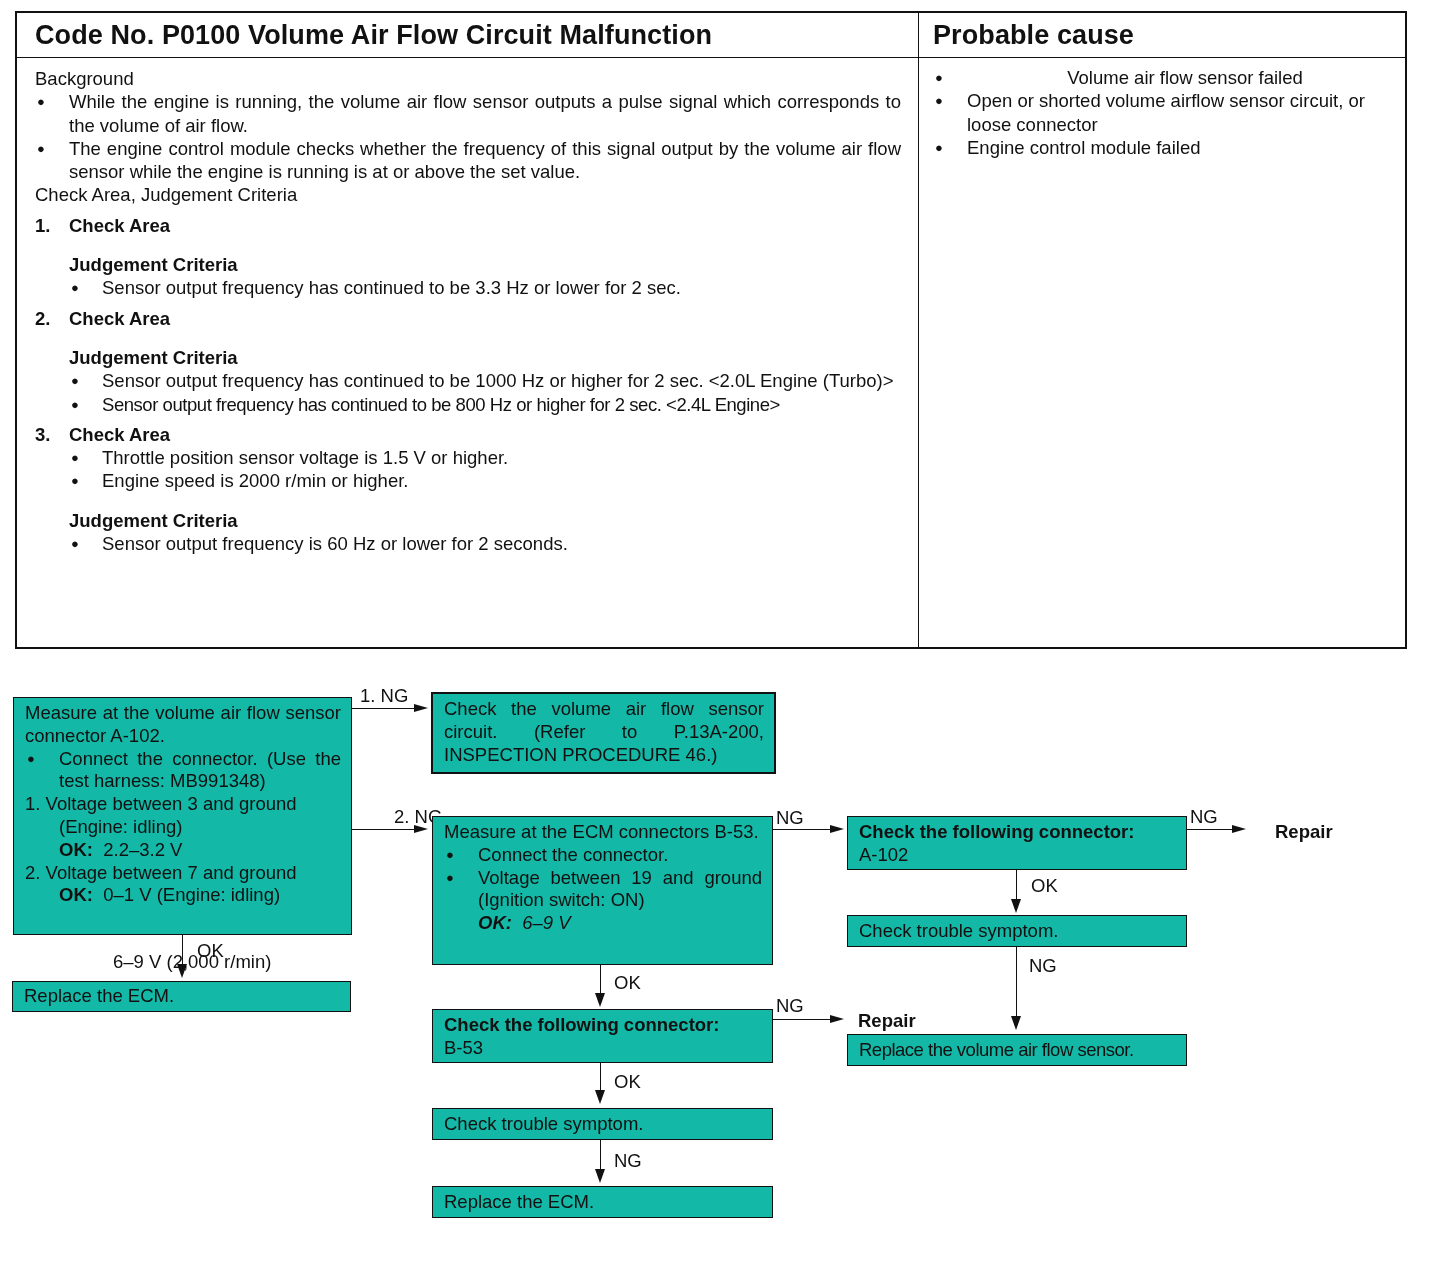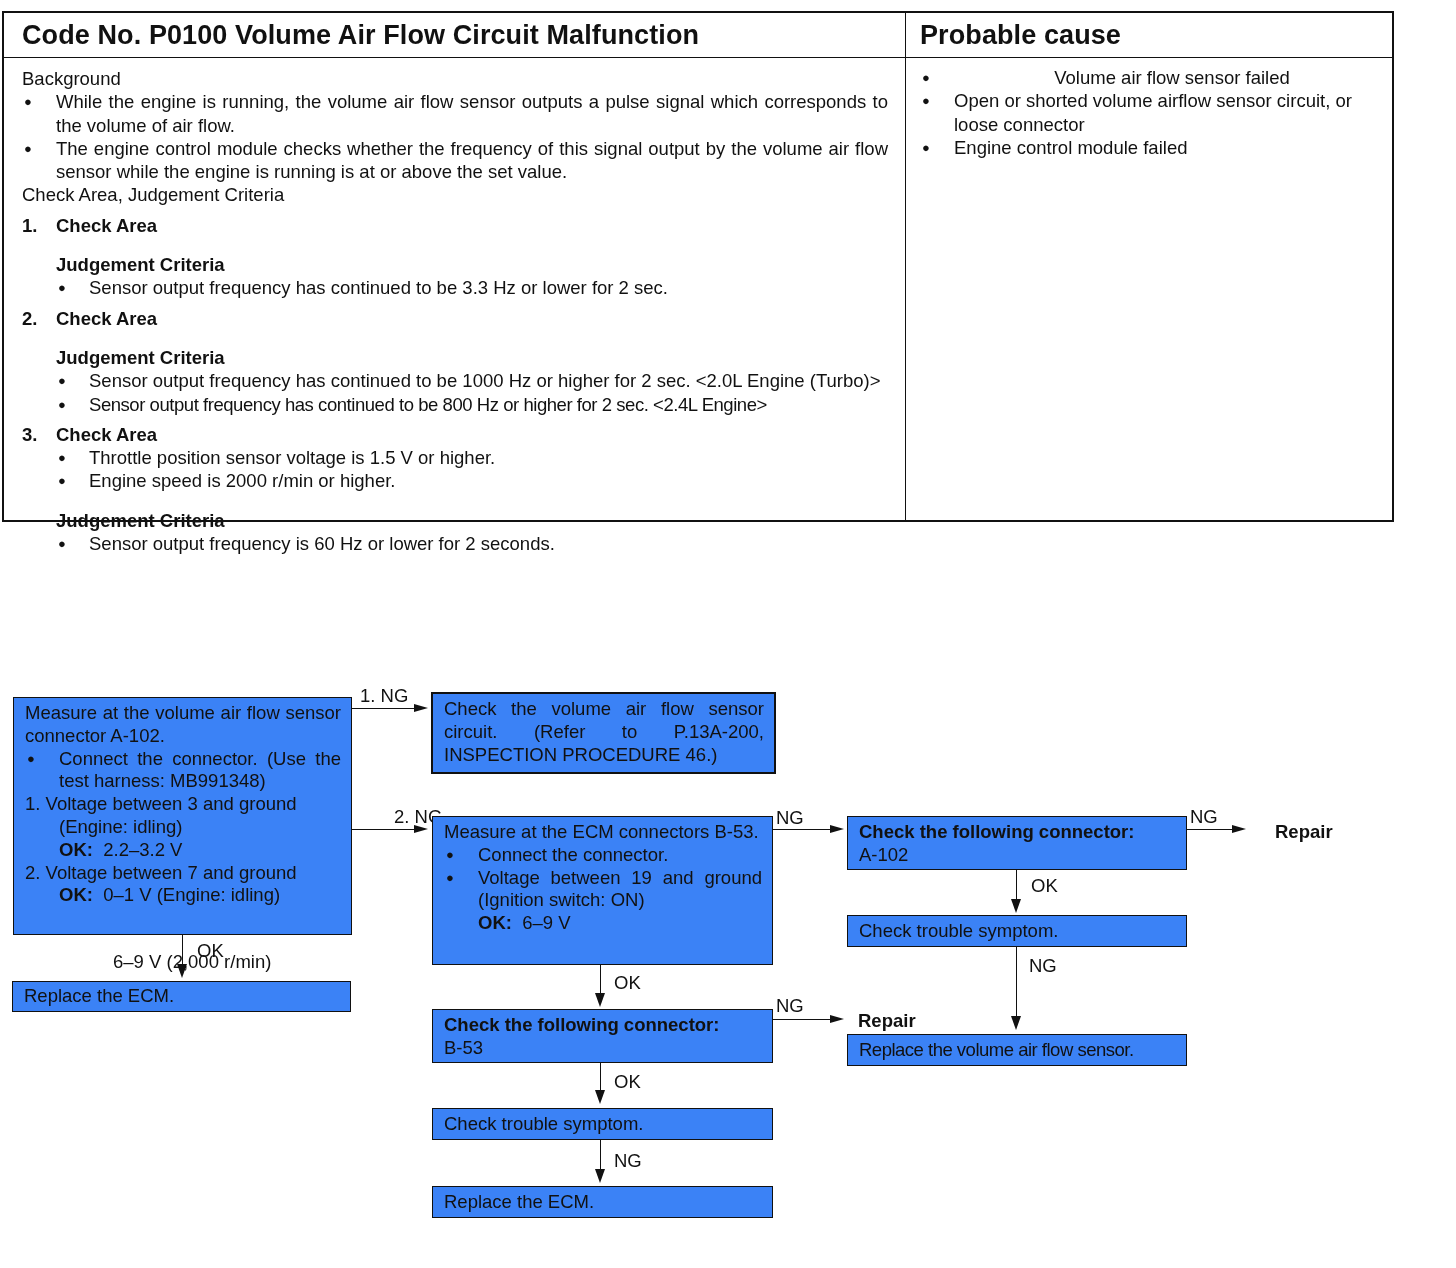--- a/index.html
+++ b/index.html
@@ -1,36 +1,36 @@
 <!DOCTYPE html>
 <html><head>
 <meta charset="utf-8">
 <style>
   html, body { margin:0; padding:0; background:#ffffff; }
   body { width:1456px; height:1268px; position:relative; overflow:hidden;
          font-family:"Liberation Sans", sans-serif; color:#111; }
 
   
-  .tbl { position:absolute; left:2px; top:11px; width:1392px; height:511px;
+  .tbl { position:absolute; left:15px; top:11px; width:1392px; height:638px;
          border:2px solid #111; box-sizing:border-box; }
   .tbl .vline { position:absolute; left:901px; top:0; bottom:0; border-left:1.5px solid #111; }
   .tbl .hline { position:absolute; left:0; right:0; top:44px; border-top:1.5px solid #111; }
   .hdr { position:absolute; font-weight:bold; font-size:27px; top:7px; letter-spacing:0.1px; }
   .body-l { position:absolute; left:18px; top:54px; width:866px; font-size:18.5px; line-height:23.3px; }
   .body-r { position:absolute; left:916px; top:53px; width:470px; font-size:18.5px; line-height:23.3px; }
   .bl { position:relative; padding-left:34px; text-align:justify; }
   .bl::before { content:"●"; position:absolute; left:2px; top:0; font-size:13px; }
   .sec { position:relative; padding-left:34px; margin-top:7px; font-weight:bold; }
   .sec .num { position:absolute; left:0; top:0; font-weight:bold; }
   .ind { padding-left:34px; }
   .ind .bl { padding-left:33px; }
   .jc { padding-left:34px; font-weight:bold; margin-top:16px; }
 
   
-  .box { position:absolute; border:1.5px solid #111; box-sizing:border-box; background:#3b82f6;
+  .box { position:absolute; border:1.5px solid #111; box-sizing:border-box; background:#14b8a6;
          font-size:18.5px; line-height:22.8px; padding:4px 10px 4px 11px; }
   .box.thick { border:2.5px solid #111; }
   .b { font-weight:bold; }
   .hl { position:absolute; border-top:1.5px solid #111; height:0; }
   .vl { position:absolute; border-left:1.5px solid #111; width:0; }
   .arr-r { position:absolute; width:0; height:0; border-top:4px solid transparent; border-bottom:4px solid transparent; border-left:14px solid #111; }
   .arr-d { position:absolute; width:0; height:0; border-left:5px solid transparent; border-right:5px solid transparent; border-top:14px solid #111; }
   .lab { position:absolute; font-size:18.5px; line-height:20px; white-space:nowrap; }
   .lab.b { font-weight:bold; }
   .just { text-align:justify; text-align-last:left; }
@@ -116,21 +116,21 @@
 </div>
 
 <div class="hl" style="left:352px; top:829px; width:66px;"></div>
 <div class="arr-r" style="left:414px; top:825px;"></div>
 <div class="lab" style="left:360px; top:807px;margin-left:34px;">2. NG</div>
 
 <div class="box" style="left:432px; top:816px; width:341px; height:149px;">
   <div class="just">Measure at the ECM connectors B-53.</div>
   <div class="fb">Connect the connector.</div>
   <div class="fb just">Voltage between 19 and ground (Ignition switch: ON)</div>
-  <div style="padding-left:34px;"><span class="b">OK:</span>&nbsp; <span>6–9 V</span></div>
+  <div style="padding-left:34px;font-style:italic;"><span class="b">OK:</span>&nbsp; <span>6–9 V</span></div>
 </div>
 
 <div class="hl" style="left:773px; top:829px; width:58px;"></div>
 <div class="arr-r" style="left:830px; top:825px;"></div>
 <div class="lab" style="left:776px; top:808px;">NG</div>
 <div class="box" style="left:847px; top:816px; width:340px; height:54px;">
   <div class="b">Check the following connector:</div>
   <div>A-102</div>
 </div>
 

